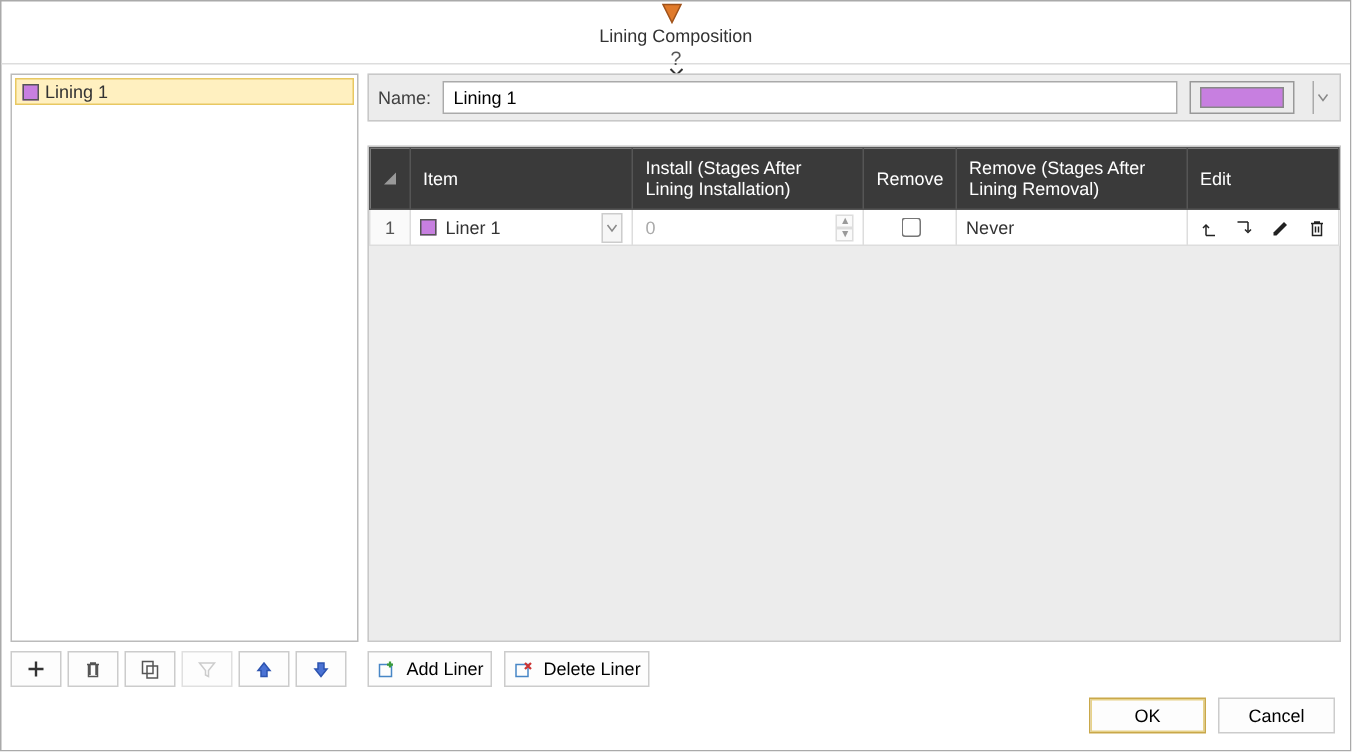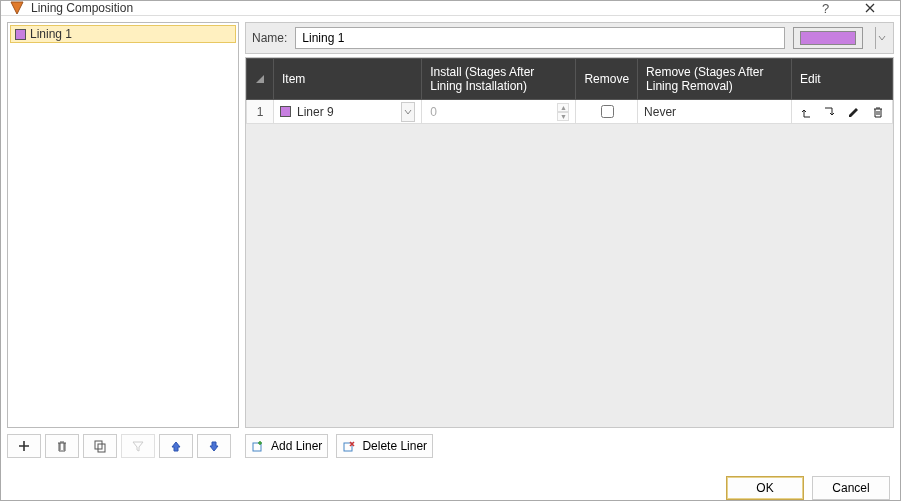--- a/index.html
+++ b/index.html
@@ -1,57 +1,57 @@
 <!DOCTYPE html>
 <html><head>
 <meta charset="utf-8">
 <style>
   * { box-sizing: border-box; }
   html, body { margin:0; padding:0; font-family: "Segoe UI", Tahoma, sans-serif; font-size:12px; color:#333; }
   .window { width:901px; height:501px; background:#fff; border:1px solid #aaa; display:flex; flex-direction:column; }
-  .titlebar { height:15px; display:flex; align-items:center; padding:0 8px; border-bottom:1px solid #ddd; }
+  .titlebar { height:42px; display:flex; align-items:center; padding:0 8px; border-bottom:1px solid #ddd;flex-direction:column; }
   .titlebar .app-icon { width:16px; height:16px; margin-right:6px; }
   .titlebar .title { flex:0 0 auto; }
   .titlebar .spacer { flex:1; }
   .titlebar .winbtn { width:44px; height:30px; display:flex; align-items:center; justify-content:center; color:#555; }
   .body { flex:1; display:flex; padding:6px; gap:6px; min-height:0; }
   .sidebar { width:232px; display:flex; flex-direction:column; }
   .sidebar-list { flex:1; border:1px solid #bbb; background:#fff; padding:2px; overflow:auto; }
   .list-item { display:flex; align-items:center; height:18px; padding:0 4px; gap:4px; }
   .list-item.selected { background:#fff0c0; border:1px solid #e8c862; }
   .swatch { width:11px; height:11px; border:1px solid #555; display:inline-block; }
   .sidebar-toolbar { display:flex; gap:4px; margin-top:6px; }
   .iconbtn { width:34px; height:24px; border:1px solid #ccc; background:#fdfdfd; display:flex; align-items:center; justify-content:center; color:#444; }
   .iconbtn.disabled { color:#bbb; border-color:#e0e0e0; }
   .main { flex:1; display:flex; flex-direction:column; min-width:0; }
   .name-row { display:flex; align-items:center; gap:8px; background:#ececec; border:1px solid #c8c8c8; padding:4px 6px; }
   .name-label { color:#404040; }
   .name-input { flex:1; height:22px; border:1px solid #aaa; padding:0 6px; background:#fff; font:inherit; }
   .color-btn { width:70px; height:22px; border:1px solid #999; display:flex; align-items:center; justify-content:center; position:relative; }
   .color-chip { width:56px; height:14px; background:#c77fe0; border:1px solid #888; }
   .color-drop { width:12px; height:22px; border-left:1px solid #aaa; margin-left:4px; display:flex; align-items:center; justify-content:center; color:#777; }
-  .grid-wrap { flex:1; border:1px solid #c8c8c8; margin-top:3px; background:#ececec; display:flex; flex-direction:column; min-height:0;align-items:flex-end; }
+  .grid-wrap { flex:1; border:1px solid #c8c8c8; margin-top:16px; background:#ececec; display:flex; flex-direction:column; min-height:0;align-items:flex-end; }
   table.grid { border-collapse:collapse; width:100%; background:#fff; }
   .grid thead th { background:#3a3a3a; color:#fff; font-weight:normal; text-align:left; padding:6px 8px; border:1px solid #555; font-size:12px; }
   .grid tbody td { border:1px solid #ddd; padding:0 6px; height:24px; background:#fff; vertical-align:middle; }
   .grid thead th.corner { width:18px; background:#3a3a3a; }
   .grid tbody td.rowhdr { width:18px; text-align:center; color:#555; background:#fafafa; }
   .cell-item { display:flex; align-items:center; gap:6px; }
   .drop-handle { width:14px; height:20px; border:1px solid #ccc; margin-left:auto; display:flex; align-items:center; justify-content:center; color:#888; background:#f6f6f6; }
   .spinner { display:flex; align-items:center; }
   .spinner input { border:none; width:100%; height:20px; font:inherit; color:#aaa; background:transparent; }
   .spin-btns { display:flex; flex-direction:column; margin-left:auto; }
   .spin-btns span { width:12px; height:9px; border:1px solid #ddd; font-size:7px; line-height:7px; text-align:center; color:#999; background:#fafafa; }
   .chk { width:13px; height:13px; }
   .edit-icons { display:flex; gap:8px; align-items:center; color:#333; }
   .edit-icons span { width:16px; display:inline-flex; justify-content:center; }
   .grid-spacer { flex:1; }
   .liner-btns { display:flex; gap:8px; padding:6px 0 0 0; }
   .btn { height:24px; border:1px solid #ccc; background:#fdfdfd; padding:0 5px; display:flex; align-items:center; gap:6px; font:inherit; }
-  .footer { height:36px; display:flex; align-items:flex-end; justify-content:flex-end; gap:8px; padding:0 10px; border-top:1px solid transparent; }
+  .footer { height:36px; display:flex; align-items:flex-start; justify-content:flex-end; gap:8px; padding:0 10px; border-top:1px solid transparent; }
   .footer .btn { width:78px; justify-content:center; }
   .footer .btn.primary { border:1px solid #c9a84a; box-shadow:0 0 0 1px #e7d28a inset; }
   svg { display:block; }
 </style>
 </head>
 <body>
 
 <div class="window">
   <div class="titlebar">
     <span class="app-icon">
@@ -145,21 +145,21 @@
               <th style="width:156px">Remove (Stages After Lining Removal)</th>
               <th>Edit</th>
             </tr>
           </thead>
           <tbody>
             <tr>
               <td class="rowhdr">1</td>
               <td>
                 <div class="cell-item">
                   <span class="swatch" style="background:#c77fe0"></span>
-                  <span>Liner 9</span>
+                  <span>Liner 1</span>
                   <span class="drop-handle">
                     <svg width="8" height="8" viewBox="0 0 8 8">
                         <path d="M1 2 L4 6 L7 2" stroke="#888" fill="none"></path>
                       </svg>
                   </span>
                 </div>
               </td>
               <td>
                 <div class="spinner">
                   <input type="text" readonly="" value="0" style="">

